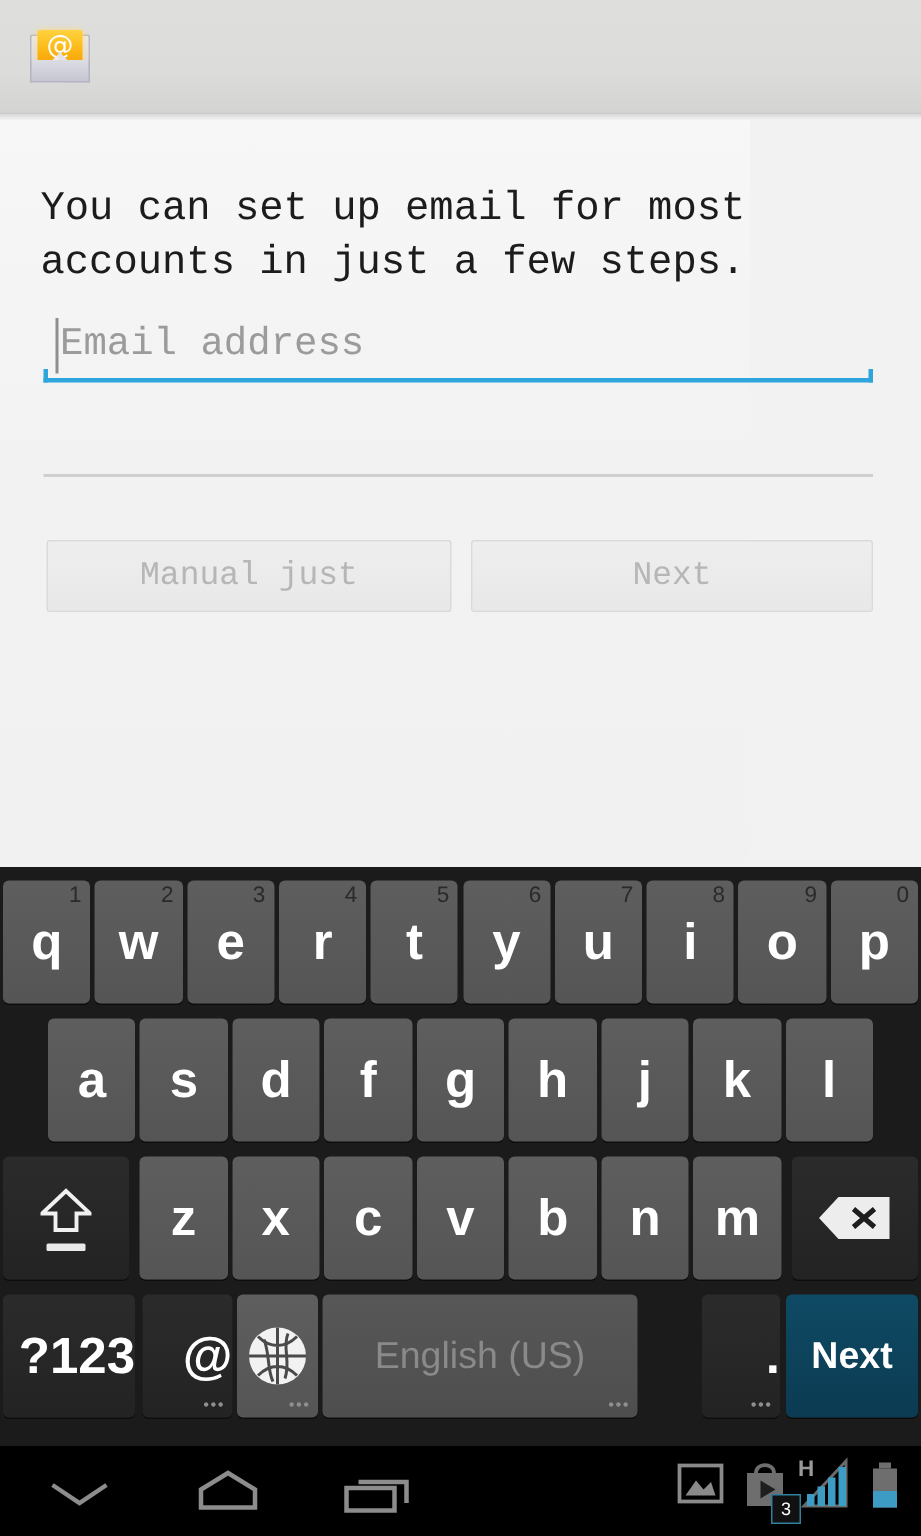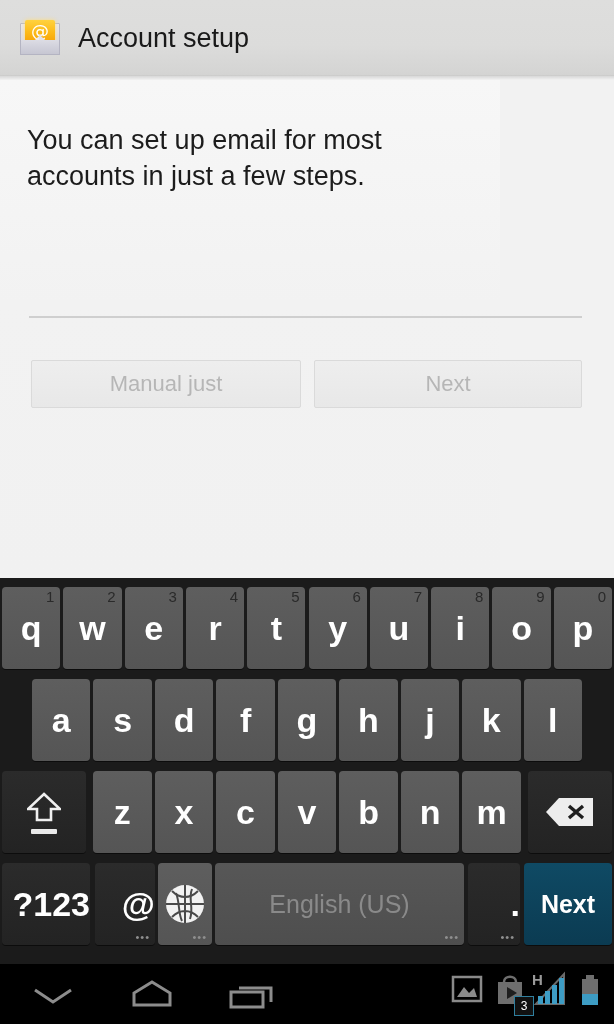--- a/index.html
+++ b/index.html
@@ -95,20 +95,21 @@
     color: #1a1a1a;
     letter-spacing: 0px;
   }
 
   
   #content {
     position: absolute;
     left: 0; top: 80px;
     width: 500px; height: 495px;
     background: linear-gradient(to bottom, #f7f7f7 0%, #f2f2f2 45%, #f1f1f1 100%);
+    font-family: Liberation Mono, monospace;
   }
   #intro {
     position: absolute;
     left: 27px; top: 42px;
     width: 470px;
     font-size: 27px;
     line-height: 36px;
     color: #1c1c1c;
   }
   .field {
@@ -301,28 +302,34 @@
 
   <div id="actionbar">
     <div class="app-icon">
       <div class="env-back"></div>
       <div class="env-card"></div>
       <div class="env-at">@</div>
       <div class="env-flapL"></div>
       <div class="env-flapR"></div>
       <div class="env-front"></div>
     </div>
-    <div id="actionbar-title">Account setup</div>
   </div>
   <div id="actionbar-shadow"></div>
 
   <div id="content">
 
     <div id="intro">You can set up email for most accounts in just a few steps.</div>
 
+    <div class="field" id="field-email">
+      <div class="caret"></div>
+      <div class="field-text">Email address</div>
+      <div class="underline focused"></div>
+      <div class="uline-tick left"></div>
+      <div class="uline-tick right"></div>
+    </div>
 
     <div class="field" id="field-password">
       <div class="underline"></div>
     </div>
 
     <div class="btn" id="btn-manual">Manual just</div>
     <div class="btn" id="btn-next">Next</div>
   </div>
 
   <div id="keyboard">
@@ -371,21 +378,21 @@
         </div>
       </div>
     <div class="krow" id="krow4">
         <div class="key dark" style="left: 2px; width: 88px;"><span>?123</span></div>
         <div class="key dark" style="left: 95px; width: 60px;"><span>@</span><span class="dots">•••</span></div>
         <div class="key" style="left: 158px; width: 54px;"><svg width="54" height="82" viewBox="0 0 54 82">
             <circle cx="27" cy="41" r="19" fill="#f2f2f2"></circle>
             <path d="M8,41 L46,41 M27,22 L27,60 M14,28 C22,36 32,36 40,28 M14,54 C22,46 32,46 40,54" stroke="#4a4a4a" stroke-width="2" fill="none"></path>
             <path d="M18,30 C22,40 20,50 24,58 M34,26 C30,36 36,44 32,56" stroke="#4a4a4a" stroke-width="2" fill="none"></path>
           </svg><span class="dots">•••</span></div>
-        <div class="key space" style="left: 215px; width: 249px;"><span>English (US)</span><span class="dots">•••</span></div>
+        <div class="key space" style="left: 215px; width: 210px;"><span>English (US)</span><span class="dots">•••</span></div>
         <div class="key dark period" style="left: 468px; width: 52px;"><span>.</span><span class="dots">•••</span></div>
         <div class="key action" style="left: 524px; width: 88px;"><span>Next</span></div>
       </div>
   </div>
 
   <div id="navbar">
 
     <div class="nav-btn" id="nav-back">
       <svg width="84" height="60" viewBox="0 0 84 60">
         <polyline points="24,26 42,38 60,26" fill="none" stroke="#8c8c8c" stroke-width="3"></polyline>

